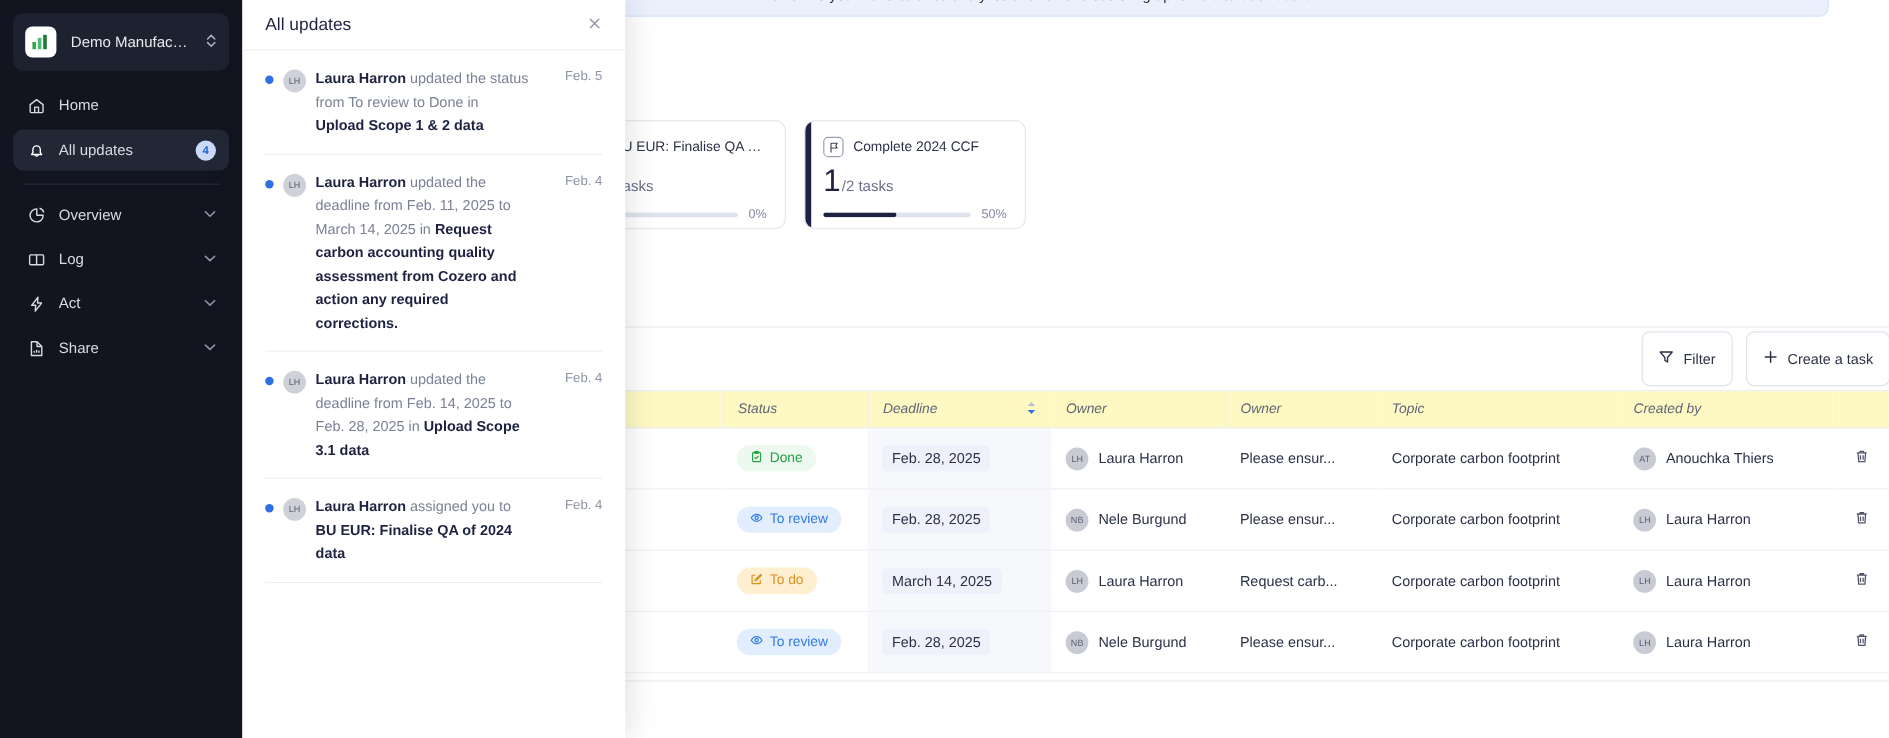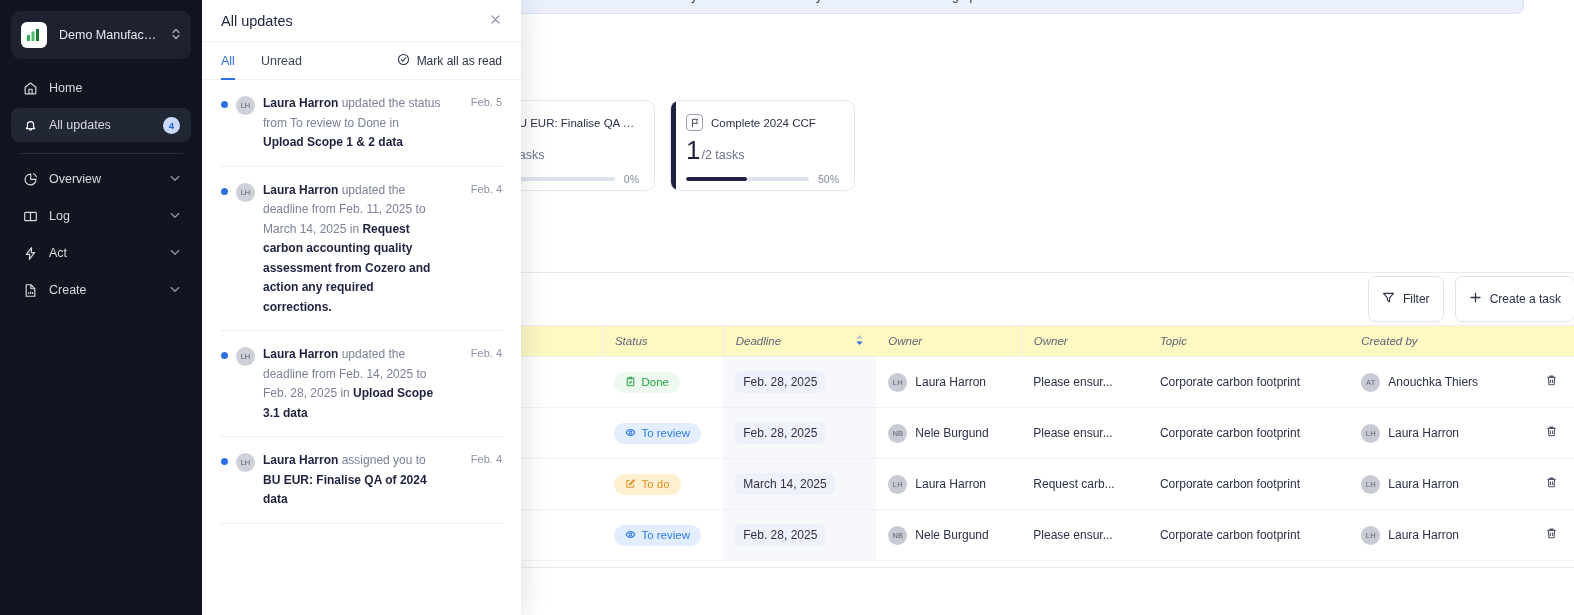--- a/index.html
+++ b/index.html
@@ -309,21 +309,21 @@
     </div>
 
     <div class="nav-item">
       <span class="nav-ico">
         <svg width="15" height="15" viewBox="0 0 16 16" fill="none" stroke="#d8dae3" stroke-width="1.25" stroke-linejoin="round">
           <path d="M3.4 1.9h5l4.2 4.2v8H3.4z"></path>
           <path d="M8.4 1.9v4.2h4.2"></path>
           <path d="M5.9 11.6v-1.4M8 11.6V9M10.1 11.6v-2"></path>
         </svg>
       </span>
-      <span class="nav-label">Create</span>
+      <span class="nav-label">Share</span>
       <span class="nav-caret">
         <svg width="10" height="7" viewBox="0 0 10 7" fill="none" stroke="#8d93a5" stroke-width="1.35" stroke-linecap="round" stroke-linejoin="round">
             <polyline points="1.2,1.6 5,5.2 8.8,1.6"></polyline>
           </svg>
       </span>
     </div>
   </nav>
 
   <main class="page">
 
@@ -652,33 +652,20 @@
   <aside class="notif">
     <div class="notif-head">
       <span class="notif-title">All updates</span>
       <span class="notif-close">
         <svg width="13" height="13" viewBox="0 0 14 14" fill="none" stroke="#8d93a5" stroke-width="1.25" stroke-linecap="round">
             <path d="M3.2 3.2l7.6 7.6M10.8 3.2l-7.6 7.6"></path>
           </svg>
       </span>
     </div>
 
-    <div class="notif-tabs">
-      <span class="ntab active">All</span>
-      <span class="ntab">Unread</span>
-      <span class="mark-read">
-        <span>
-          <svg width="13" height="13" viewBox="0 0 14 14" fill="none" stroke="#2b3147" stroke-width="1.15" stroke-linecap="round" stroke-linejoin="round">
-              <circle cx="7" cy="7" r="5.4"></circle>
-              <polyline points="4.6,7.1 6.3,8.8 9.4,5.1"></polyline>
-            </svg>
-        </span>
-        <span>Mark all as read</span>
-      </span>
-    </div>
 
     <div class="notif-list">
 
       <div class="nitem">
         <span class="ndot"></span>
         <span class="nav-avatar">LH</span>
         <span class="nbody"><b>Laura Harron</b><span> updated the status from To review to Done in </span><b>Upload Scope 1 &amp; 2 data</b></span>
         <span class="ndate">Feb. 5</span>
       </div>
 

